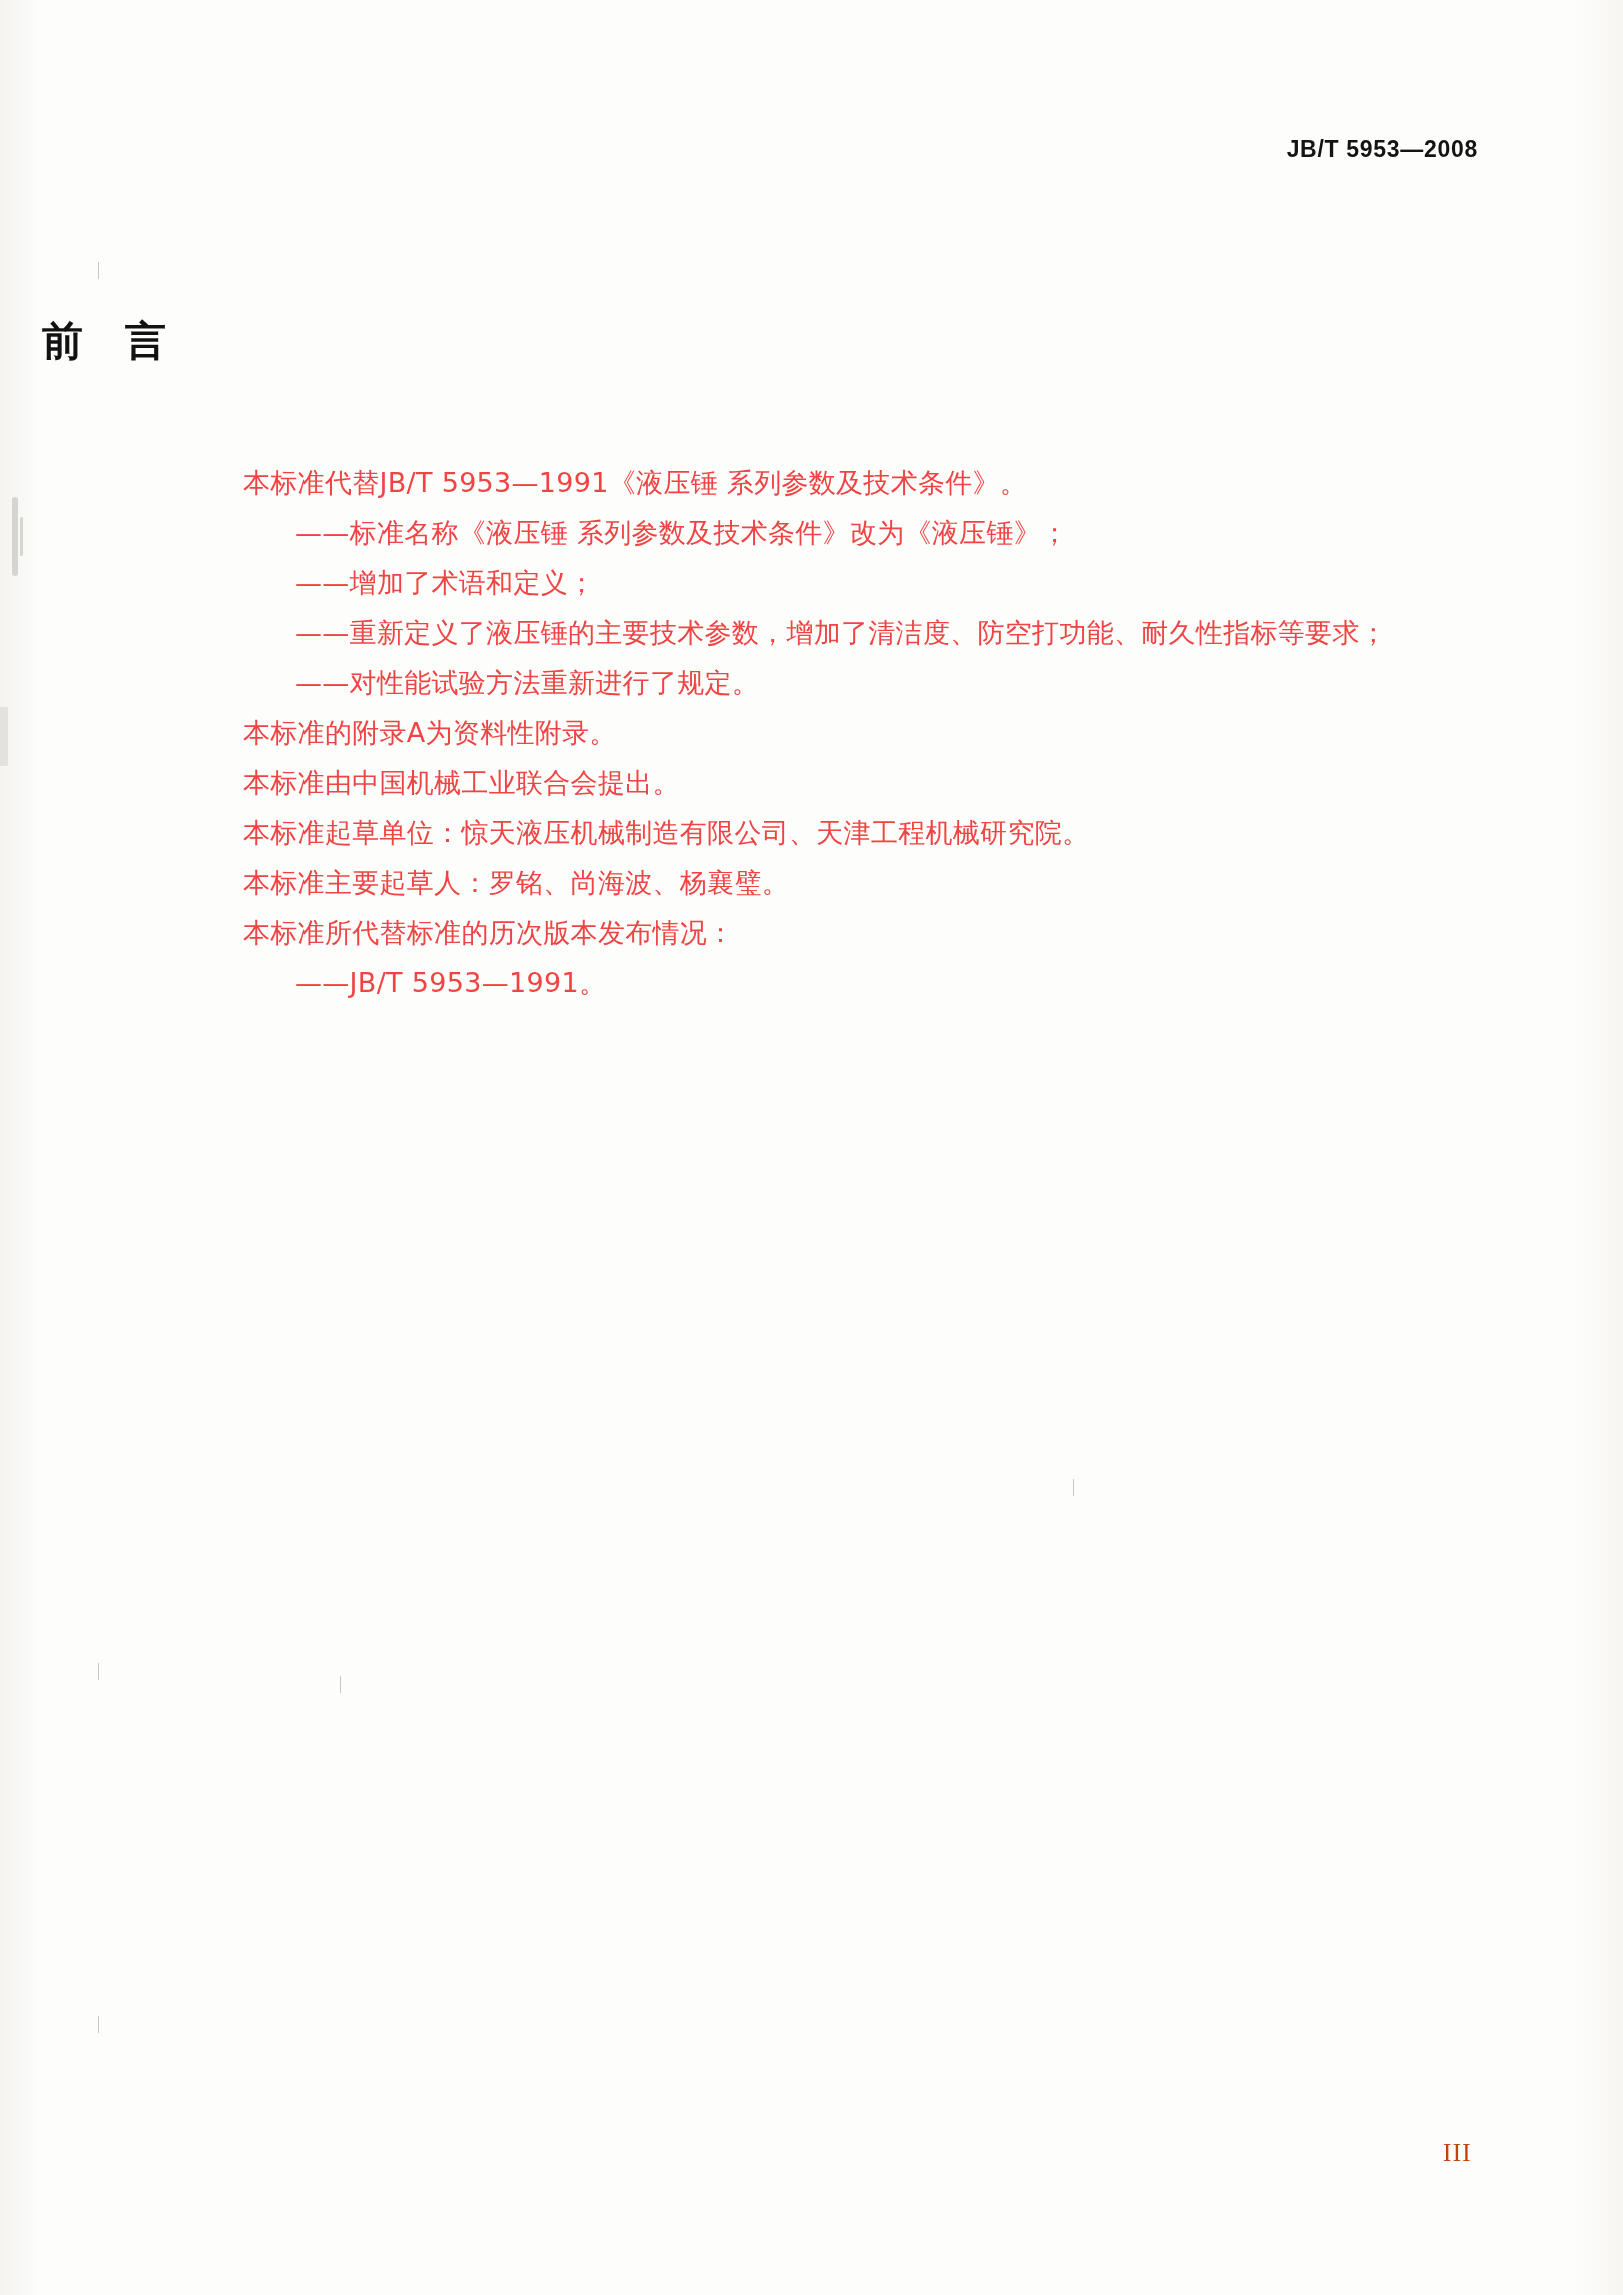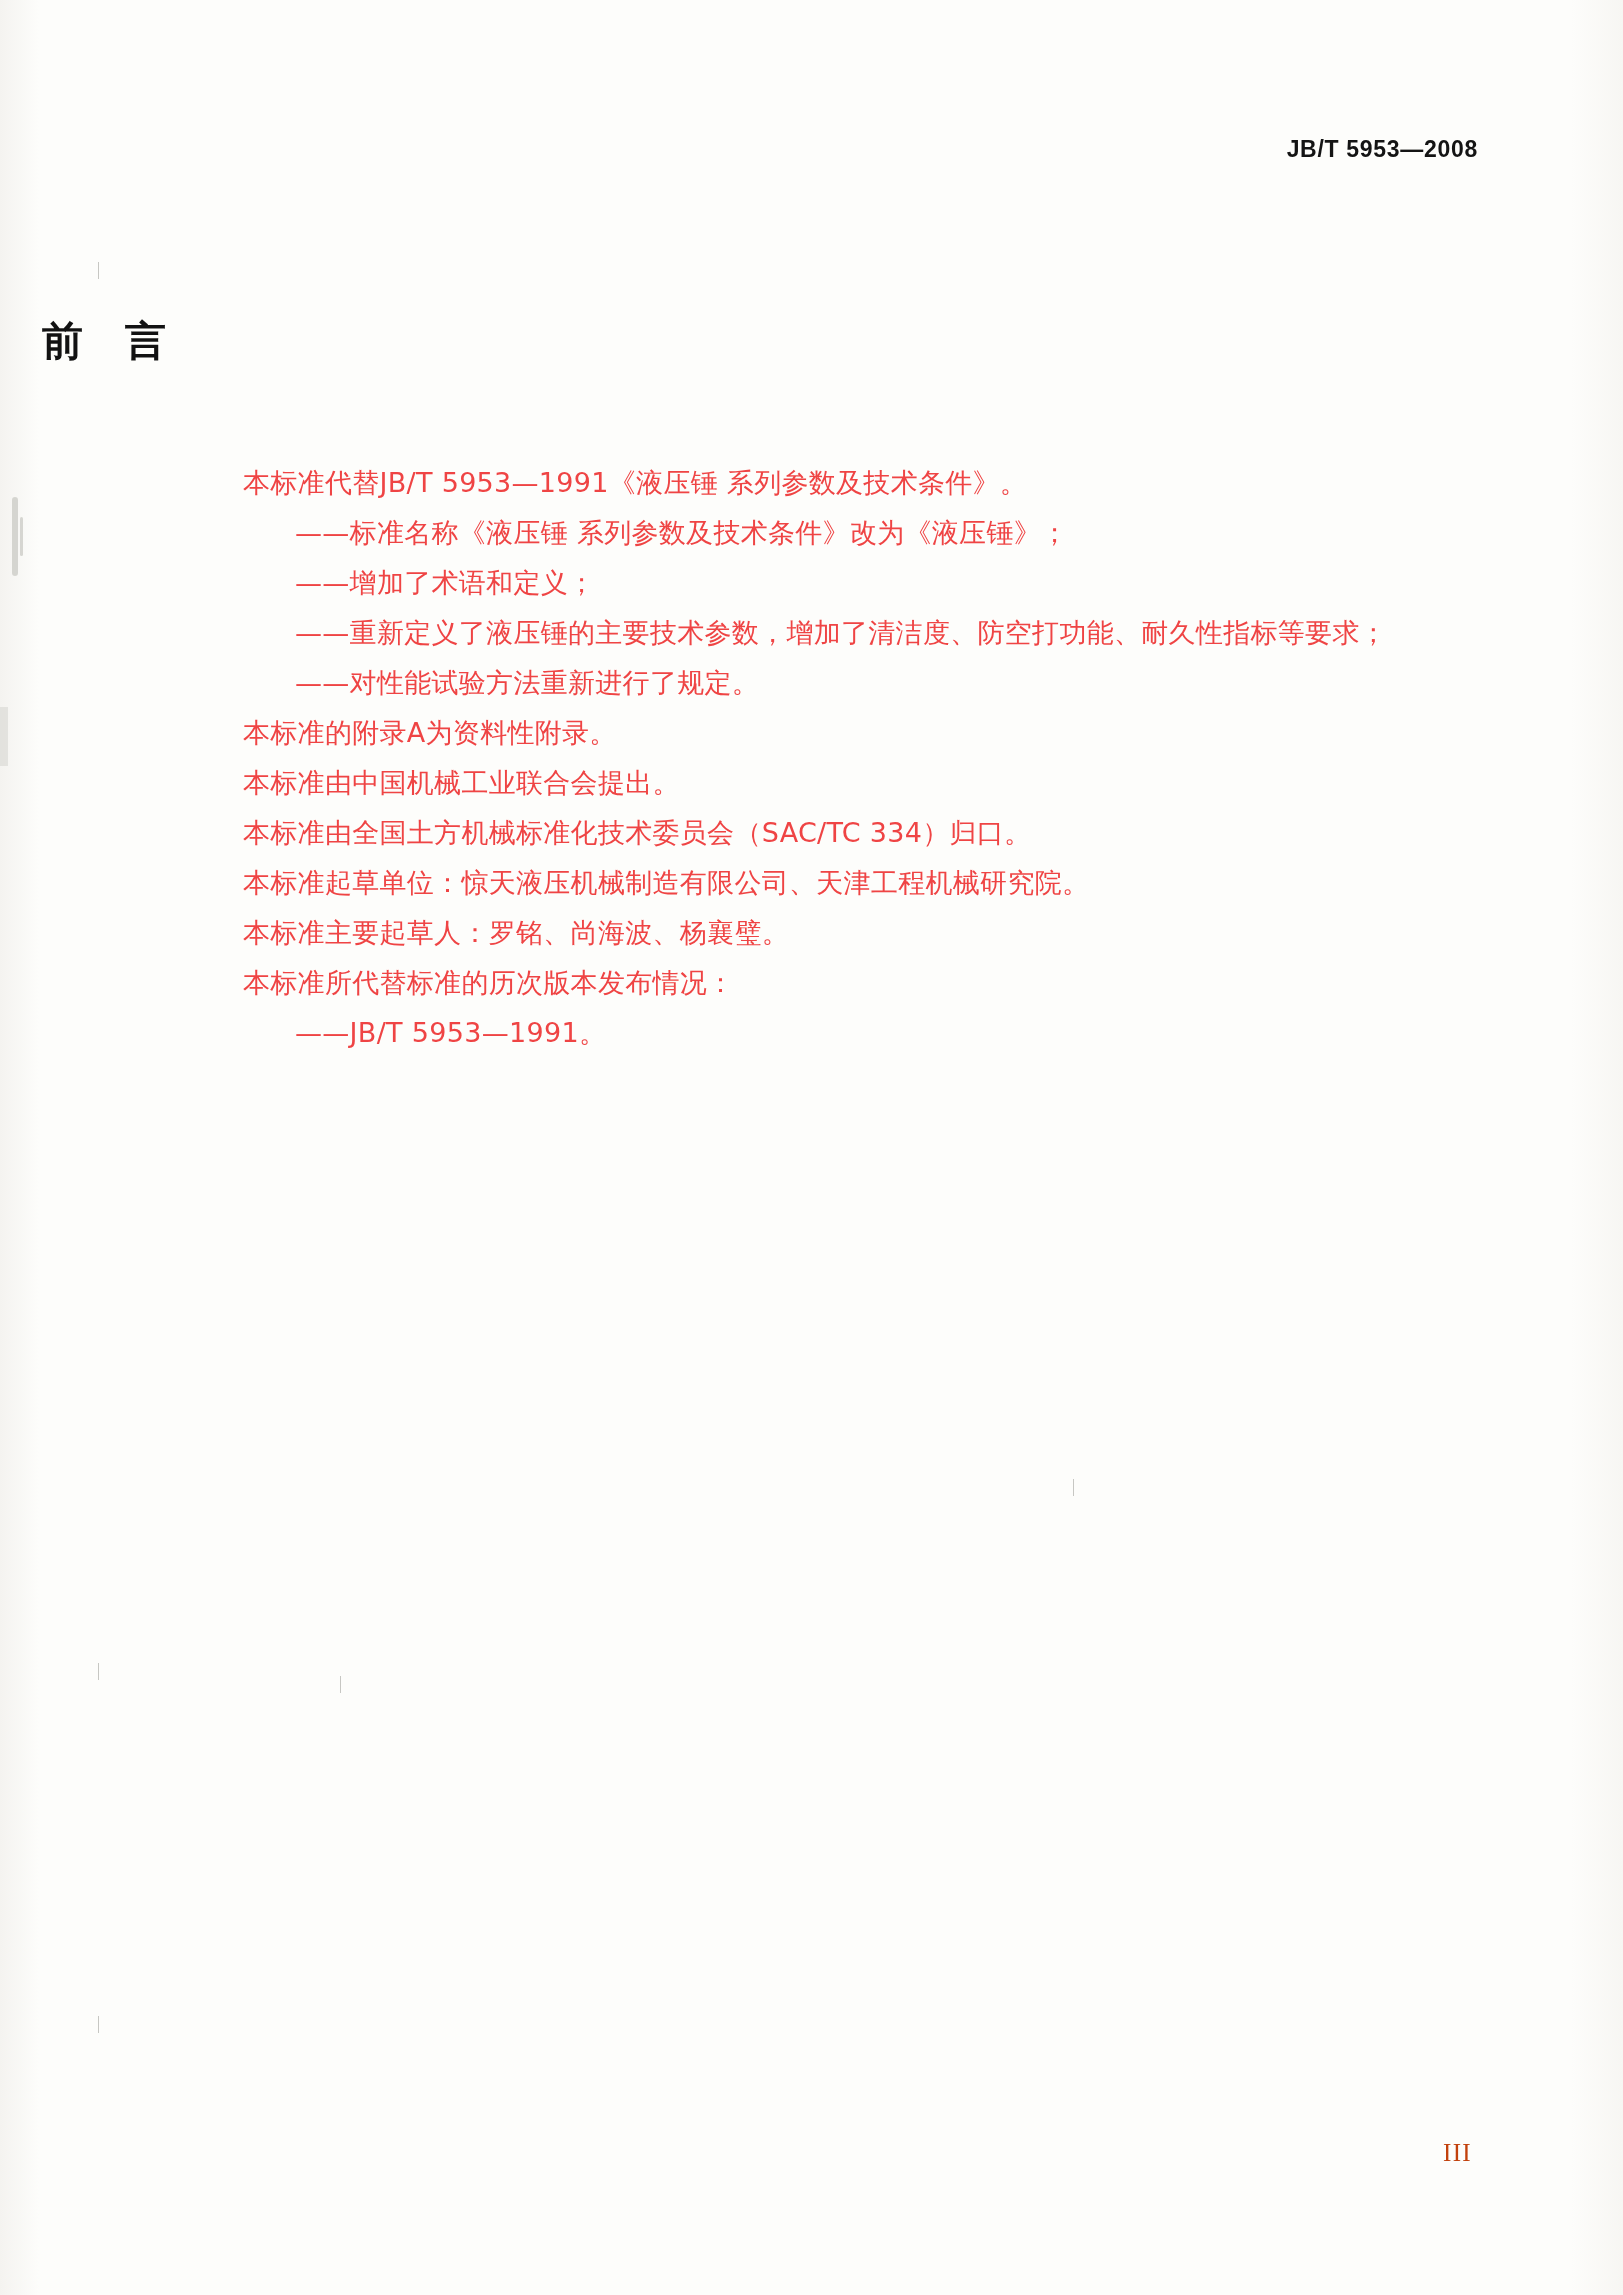--- a/index.html
+++ b/index.html
@@ -117,21 +117,20 @@
   <div class="doc-title">前言</div>
 
   <div class="body-block">
     <div class="para">本标准代替JB/T 5953—1991《液压锤  系列参数及技术条件》。</div>
     <div class="para indent-dash">——标准名称《液压锤  系列参数及技术条件》改为《液压锤》；</div>
     <div class="para indent-dash">——增加了术语和定义；</div>
     <div class="para indent-dash">——重新定义了液压锤的主要技术参数，增加了清洁度、防空打功能、耐久性指标等要求；</div>
     <div class="para indent-dash">——对性能试验方法重新进行了规定。</div>
     <div class="para">本标准的附录A为资料性附录。</div>
     <div class="para">本标准由中国机械工业联合会提出。</div>
-    <div class="para">本标准由全国土方机械标准化技术委员会（SAC/TC 334）归口。</div>
     <div class="para">本标准起草单位：惊天液压机械制造有限公司、天津工程机械研究院。</div>
     <div class="para">本标准主要起草人：罗铭、尚海波、杨襄璧。</div>
     <div class="para">本标准所代替标准的历次版本发布情况：</div>
     <div class="para indent-dash">——JB/T 5953—1991。</div>
   </div>
 
   <div class="footer-page">III</div>
 </div>
 
 

